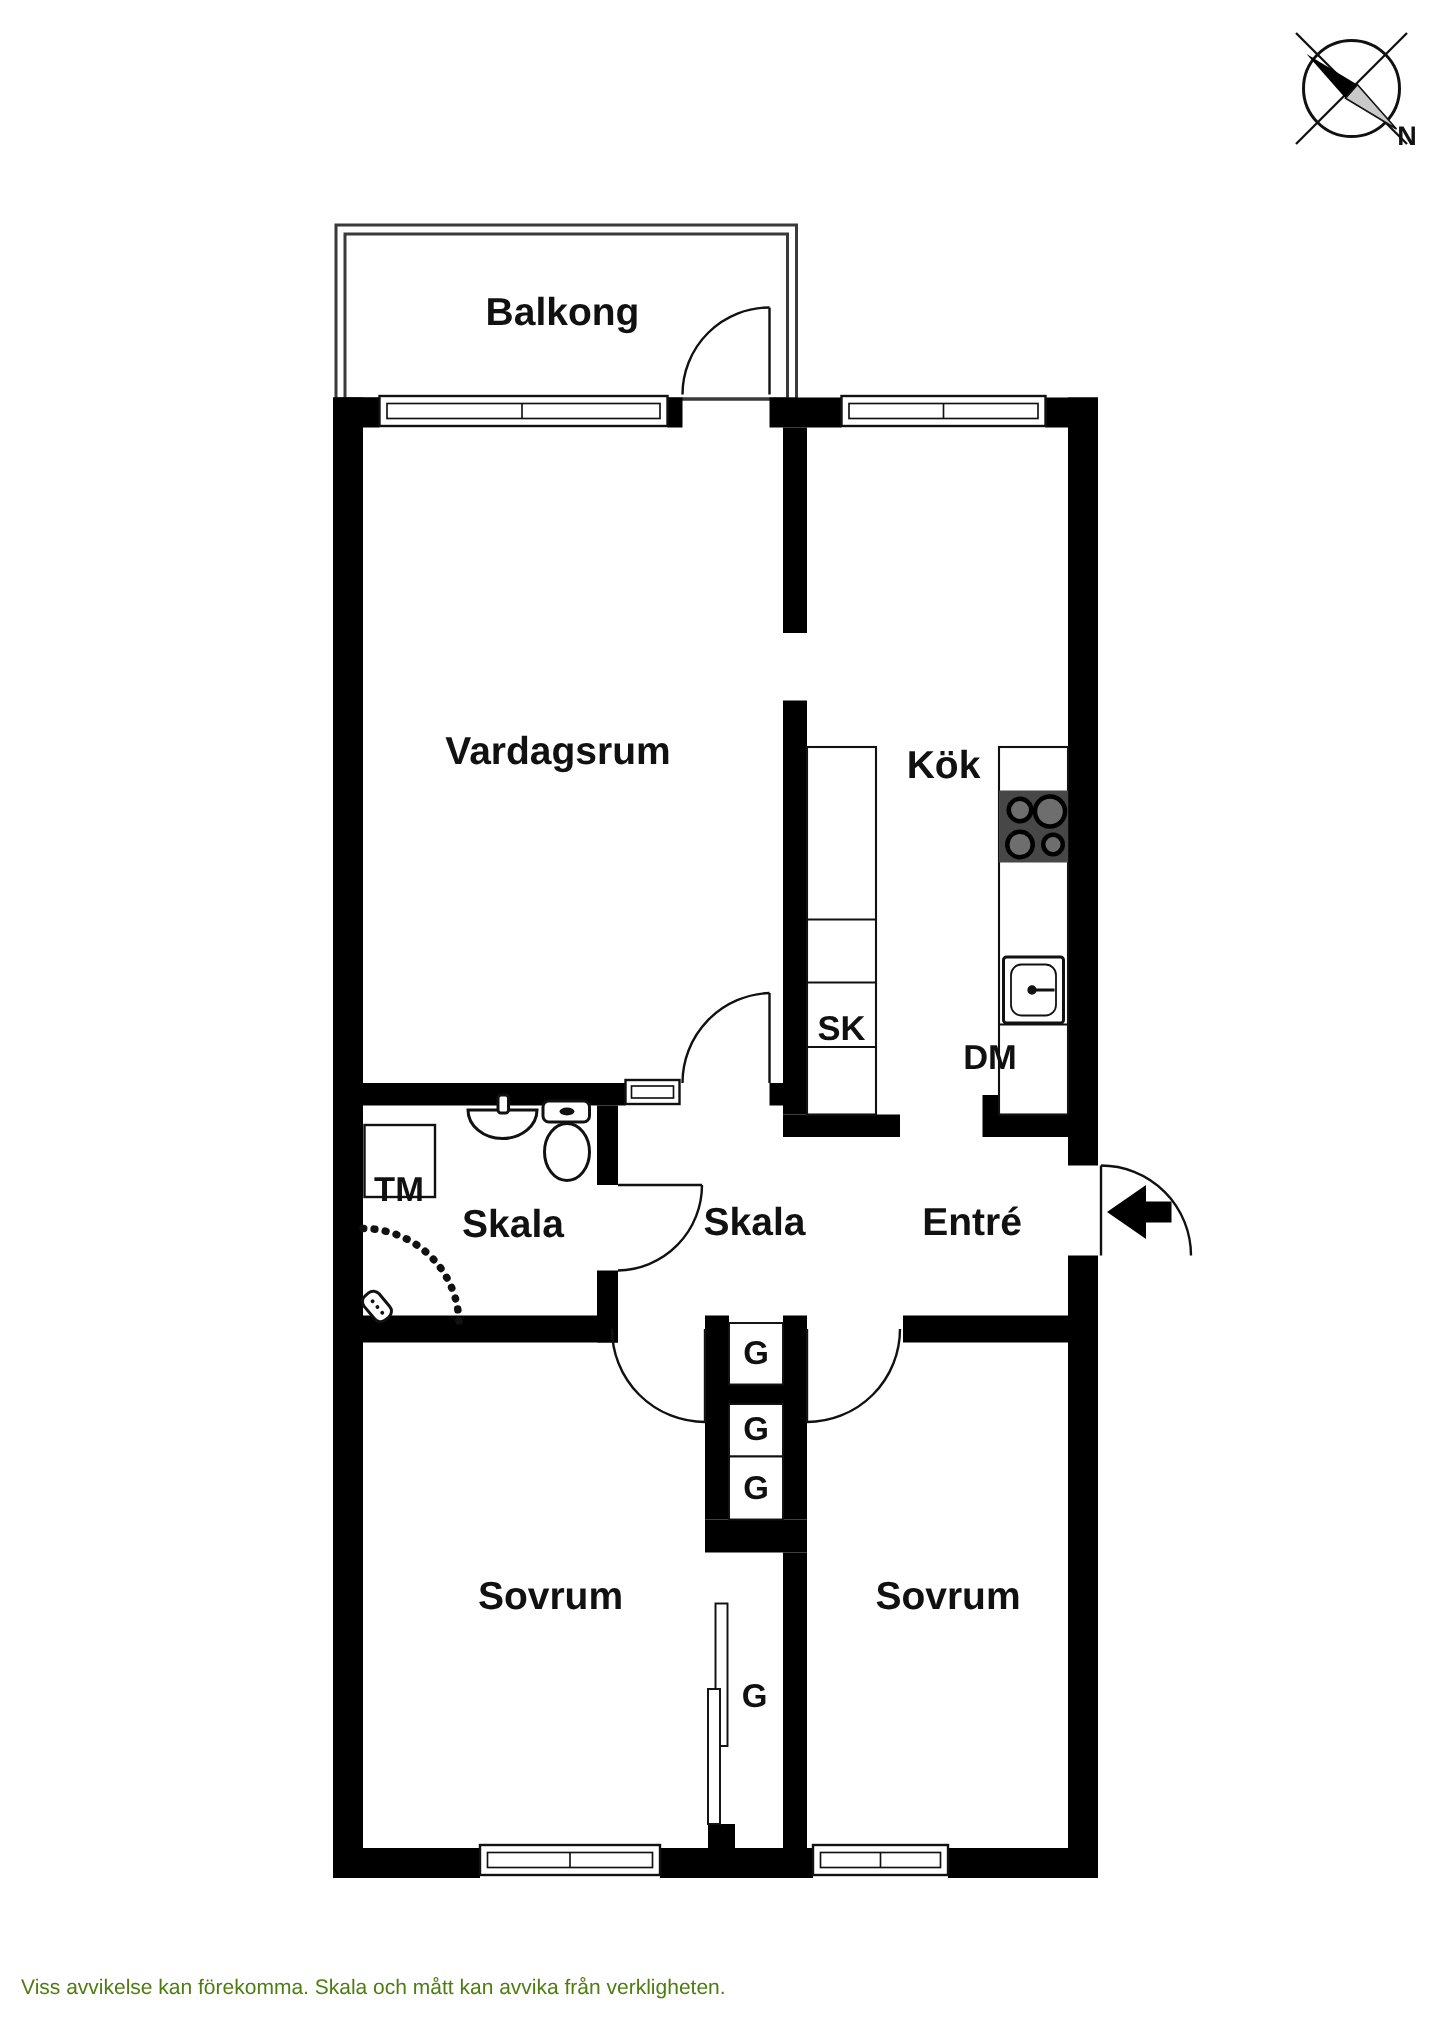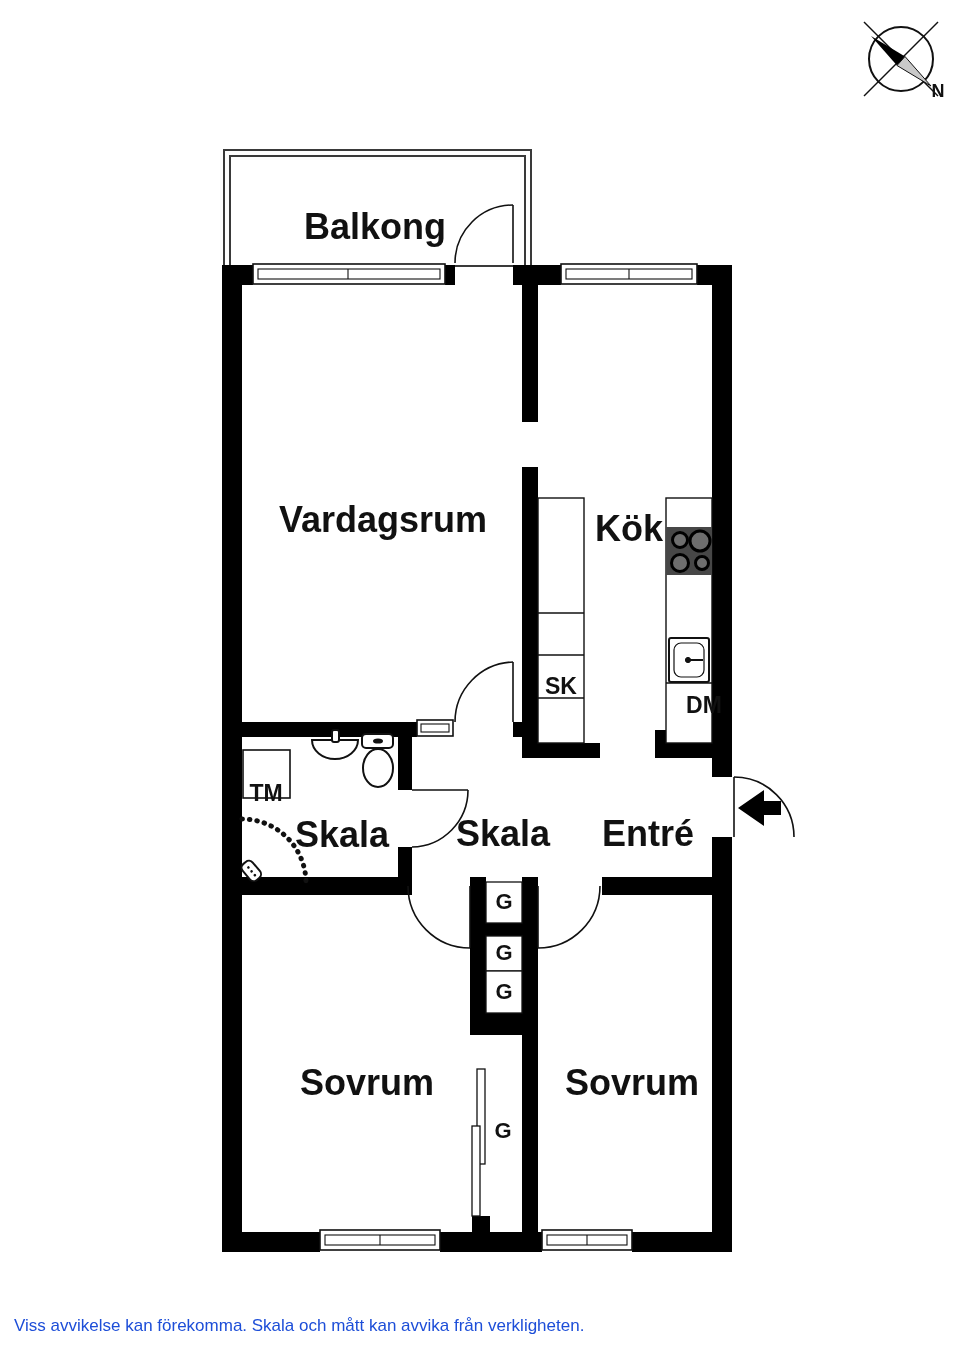--- a/index.html
+++ b/index.html
@@ -12,30 +12,30 @@
   }
   .plan-svg{position:absolute;left:0;top:0;}
   .label{
     position:absolute;
     transform:translate(-50%,-50%);
     font-weight:bold;
     color:#111;
     white-space:nowrap;
     letter-spacing:0px;
   }
-  .room-label{font-size:36px;margin-top:19px;}
+  .room-label{font-size:26px;}
   .small-label{font-size:23px;}
   .tiny-label{font-size:22px;}
   .n-label{font-size:18px;font-weight:bold;}
   .disclaimer{
     position:absolute;
     left:14px;top:1316px;
-    font-size:17px;
+    font-size:14px;
     font-weight:normal;
-    color:#1d4ed8;
+    color:#4d7c0f;
   }
 </style>
 </head>
 <body>
 
 <div class="canvas">
 
   <svg class="plan-svg" width="960" height="1358" viewBox="0 0 960 1358">
 
     <g fill="none" stroke="#3a3a3a" stroke-width="2">
@@ -195,30 +195,30 @@
     <g>
       <line x1="864" y1="22" x2="938" y2="96" stroke="#111" stroke-width="1.5"></line>
       <line x1="864" y1="96" x2="938" y2="22" stroke="#111" stroke-width="1.5"></line>
       <circle cx="901" cy="59" r="32" fill="none" stroke="#111" stroke-width="2"></circle>
       <polygon points="871,36 905,56.5 897,65.5" fill="#000"></polygon>
       <polygon points="931,86 905,56.5 897,65.5" fill="#c9c9c9" stroke="#111" stroke-width="1"></polygon>
     </g>
   </svg>
 
   <div class="label room-label" style="left:375px;top:208px;">Balkong</div>
-  <div class="label room-label" style="left:383px;top:501px;">Vardagsrum</div>
+  <div class="label room-label" style="left:372px;top:501px;">Vardagsrum</div>
   <div class="label room-label" style="left:629px;top:510px;text-align:right;">Kök</div>
   <div class="label room-label" style="left:342px;top:816px;">Skala</div>
   <div class="label room-label" style="left:503px;top:815px;">Skala</div>
   <div class="label room-label" style="left:648px;top:815px;">Entré</div>
   <div class="label room-label" style="left:367px;top:1064px;">Sovrum</div>
   <div class="label room-label" style="left:632px;top:1064px;">Sovrum</div>
 
   <div class="label small-label" style="left:561px;top:686px;">SK</div>
-  <div class="label small-label" style="left:704px;top:705px;">DM</div>
+  <div class="label small-label" style="left:660px;top:705px;">DM</div>
   <div class="label small-label" style="left:266px;top:793px;">TM</div>
 
   <div class="label tiny-label" style="left:504px;top:902px;">G</div>
   <div class="label tiny-label" style="left:504px;top:953px;">G</div>
   <div class="label tiny-label" style="left:504px;top:992px;">G</div>
   <div class="label tiny-label" style="left:503px;top:1131px;">G</div>
 
   <div class="label n-label" style="left:938px;top:91px;">N</div>
 
   <div class="disclaimer">Viss avvikelse kan förekomma. Skala och mått kan avvika från verkligheten.</div>

